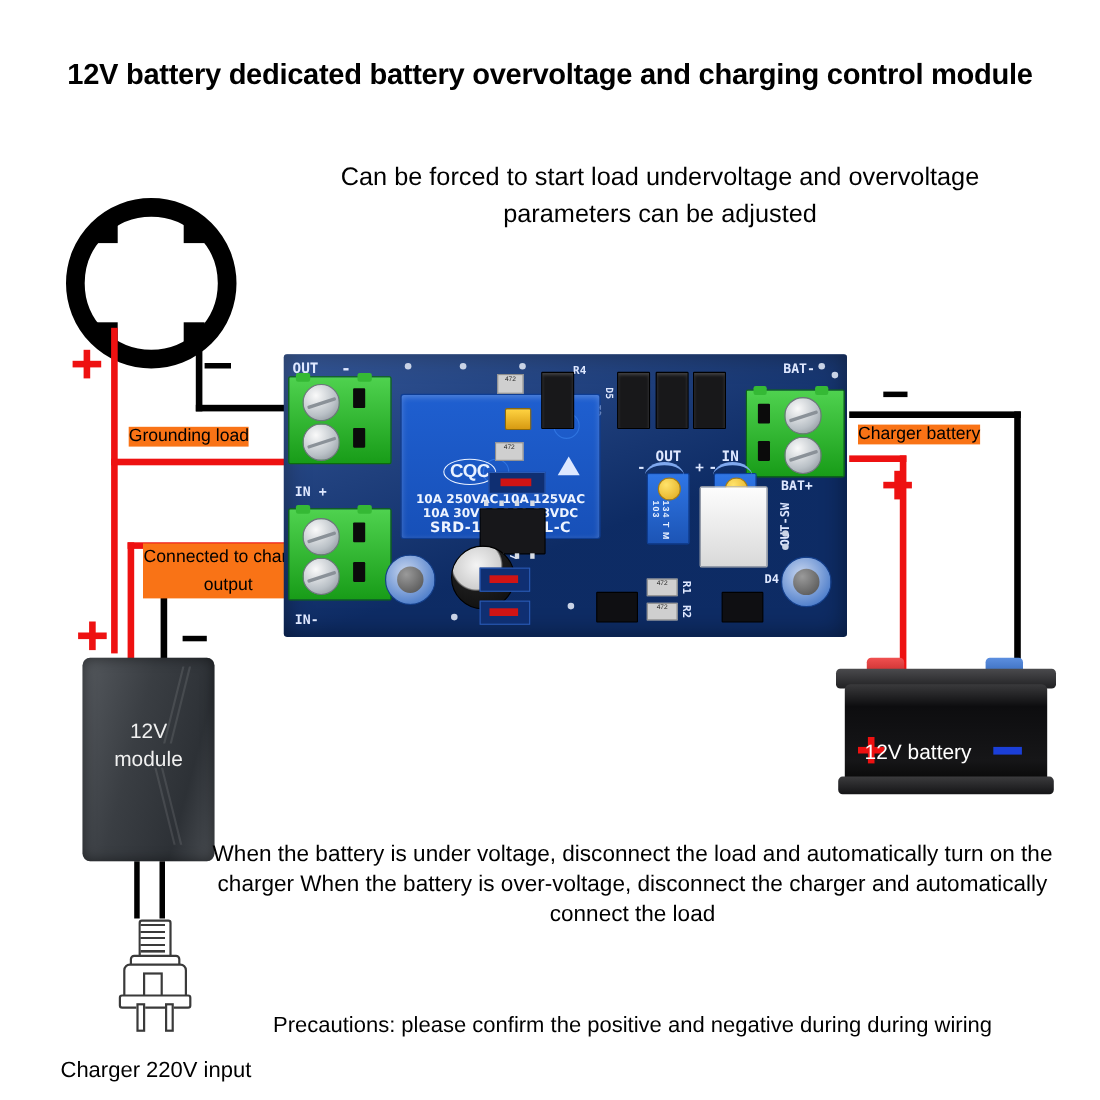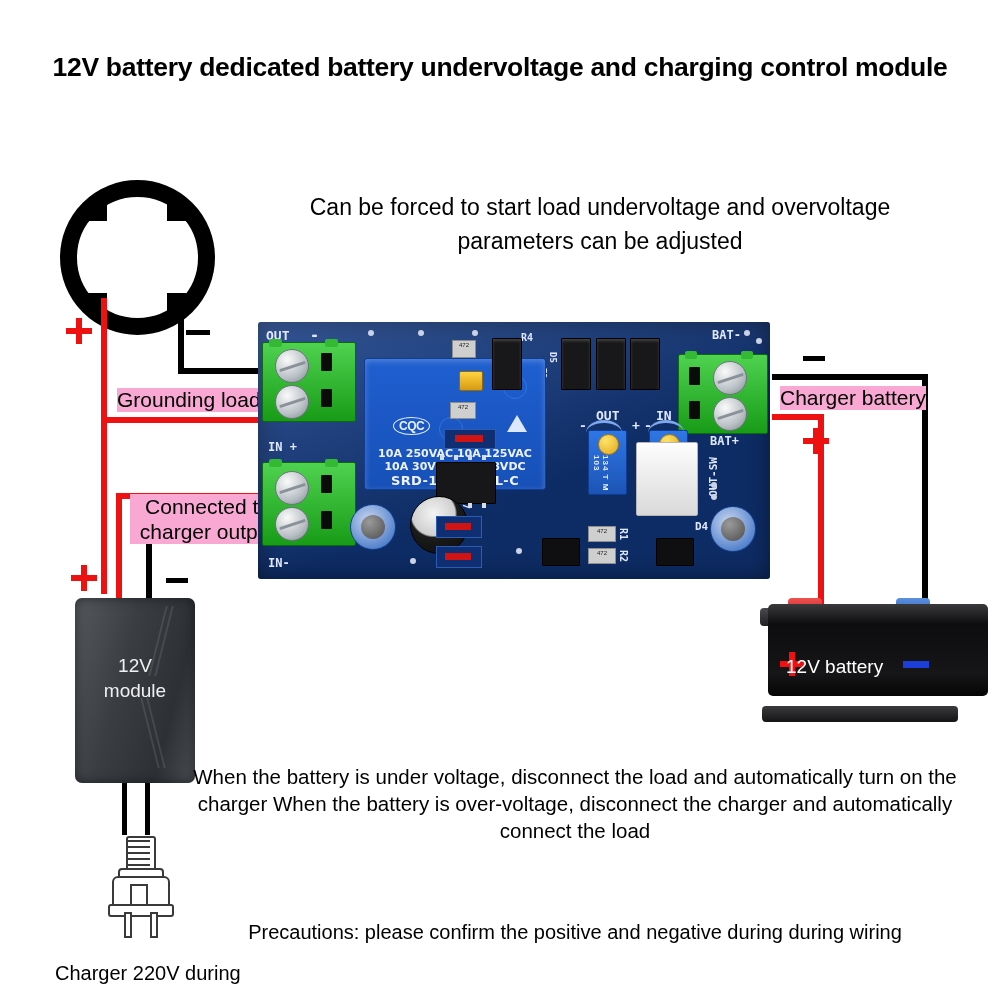--- a/index.html
+++ b/index.html
@@ -5,27 +5,27 @@
   html,body{margin:0;padding:0;background:#ffffff;}
   body{width:1000px;height:1000px;position:relative;overflow:hidden;
        font-family:"Liberation Sans","DejaVu Sans",sans-serif;color:#000;}
   .abs{position:absolute;}
   .ctr{text-align:center;}
 
   
   #title{left:0;top:52px;width:1000px;font-size:26.5px;font-weight:bold;
          letter-spacing:-0.3px;text-align:center;white-space:nowrap;}
   #subtitle{left:300px;top:143px;width:600px;font-size:23px;line-height:34px;
-            text-align:center;margin-top:47px;}
+            text-align:center;}
   #desc{left:180px;top:763px;width:790px;font-size:20.5px;line-height:27px;
         text-align:center;}
   #precaution{left:180px;top:921px;width:790px;font-size:20px;text-align:center;}
   #chargerInput{left:55px;top:962px;font-size:20px;white-space:nowrap;}
 
-  .caption{font-size:21px;white-space:nowrap;background:#f9a8d4;}
+  .caption{font-size:16px;white-space:nowrap;background:#f97316;}
 
   
   .w{position:absolute;}
   .red{background:#ee1111;}
   .blk{background:#000000;}
 
   
   .plus,.minus{position:absolute;}
   .plus i,.plus b{position:absolute;background:#ee1111;display:block;}
   .plus{width:26px;height:26px;}
@@ -60,21 +60,21 @@
                 background:#8a9198;transform:rotate(-18deg);border-radius:1px;}
   .slot{position:absolute;background:#0b0b0b;border-radius:1px;}
   
   #relay{position:absolute;left:106px;top:36px;width:180px;height:130px;
          background:linear-gradient(180deg,#1f5fd0,#1750b8);
          border:1px solid #0e3d93;border-radius:3px;
          box-shadow:inset 0 2px 6px rgba(255,255,255,.25);}
   #relay .rl{position:absolute;width:100%;text-align:center;color:#eef4ff;
              font-weight:bold;font-family:"DejaVu Sans","Liberation Sans",sans-serif;}
   .relCirc{position:absolute;border:1px solid #2f74e0;border-radius:50%;}
-  #cqc{position:absolute;left:28px;top:58px;color:#e9f1ff;font-size:12px;
+  #cqc{position:absolute;left:38px;top:58px;color:#e9f1ff;font-size:17px;
        font-weight:bold;border:1.5px solid #e9f1ff;border-radius:50%;
        padding:1px 5px;letter-spacing:-0.5px;}
   #tri{position:absolute;left:142px;top:56px;width:0;height:0;
        border-left:10px solid transparent;border-right:10px solid transparent;
        border-bottom:17px solid #dde8ff;}
   
   .pot{position:absolute;width:37px;height:63px;
        background:linear-gradient(180deg,#2f76e6,#1c54b5);border:1px solid #0f3f95;
        border-radius:2px;}
   .potKnob{position:absolute;left:9px;top:3px;width:19px;height:19px;border-radius:50%;
@@ -95,21 +95,21 @@
                  border-radius:50%;background:radial-gradient(circle at 35% 30%,#9a9a9a,#4d4d4d);}
   .ic{position:absolute;background:#17171a;border:1px solid #000;border-radius:1px;}
   .icpin{position:absolute;background:#d8dde5;width:4px;height:5px;}
   .mosfet{position:absolute;background:#0f0f12;border:1px solid #000;border-radius:1px;}
   .whitebox{position:absolute;background:linear-gradient(180deg,#fdfdfd,#d9d9d9);
             border:1px solid #b5b5b5;border-radius:2px;}
   .pad{position:absolute;border-radius:50%;background:#c9d3e6;}
 
   
   #battery{left:760px;top:598px;width:200px;height:130px;}
-  #batBody{position:absolute;left:8px;top:6px;width:220px;height:92px;
+  #batBody{position:absolute;left:8px;top:24px;width:184px;height:92px;
            background:linear-gradient(180deg,#3a3a3c,#0d0d0f 22%,#161618 75%,#050505);
            border-radius:5px;}
   #batTop{position:absolute;left:0;top:10px;width:200px;height:18px;
           background:linear-gradient(180deg,#4a4a4d,#202022);border-radius:4px;}
   #batBase{position:absolute;left:2px;top:108px;width:196px;height:16px;
            background:linear-gradient(180deg,#3b3b3d,#141416);border-radius:4px;}
   .post{position:absolute;top:0;width:34px;height:26px;border-radius:4px 4px 2px 2px;}
   #postR{left:28px;background:linear-gradient(180deg,#f05050,#a61212);}
   #postB{left:136px;background:linear-gradient(180deg,#5c8fe0,#1d4f9e);}
   #batLabel{position:absolute;left:18px;top:52px;width:170px;color:#fff;
@@ -126,21 +126,21 @@
   #chargerTxt{position:absolute;left:0;top:55px;width:120px;text-align:center;
               color:#f0f0f0;font-size:19px;line-height:25px;}
   .cline{position:absolute;background:rgba(255,255,255,.10);width:2px;}
   
   #plug{left:110px;top:830px;width:80px;height:100px;}
   .plugPart{position:absolute;border:2px solid #3a3a3a;background:#fff;}
 </style>
 </head>
 <body>
 
-<div class="abs" id="title">12V battery dedicated battery undervoltage and charging control module</div>
+<div class="abs" id="title">12V battery dedicated battery overvoltage and charging control module</div>
 <div class="abs" id="subtitle">Can be forced to start load undervoltage and overvoltage parameters can be adjusted</div>
 
 <div class="abs" id="loadSym">
   <div id="loadRing"></div>
   <div class="notch" style="left:28px;top:22px;"></div>
   <div class="notch" style="left:107px;top:22px;"></div>
   <div class="notch" style="left:28px;top:113px;"></div>
   <div class="notch" style="left:107px;top:113px;"></div>
 </div>
 
@@ -357,13 +357,13 @@
   <div class="plugPart" style="left:8px;top:38px;width:42px;height:10px;border-radius:4px;"></div>
   <div class="plugPart" style="left:2px;top:46px;width:54px;height:32px;border-radius:6px 6px 3px 3px;"></div>
   <div class="plugPart" style="left:20px;top:54px;width:14px;height:20px;"></div>
   <div class="plugPart" style="left:-2px;top:74px;width:62px;height:9px;border-radius:3px;"></div>
   <div class="plugPart" style="left:14px;top:82px;width:4px;height:22px;"></div>
   <div class="plugPart" style="left:40px;top:82px;width:4px;height:22px;"></div>
 </div>
 
 <div class="abs" id="desc">When the battery is under voltage, disconnect the load and automatically turn on the charger When the battery is over-voltage, disconnect the charger and automatically connect the load</div>
 <div class="abs" id="precaution">Precautions: please confirm the positive and negative during during wiring</div>
-<div class="abs" id="chargerInput">Charger 220V during</div>
+<div class="abs" id="chargerInput">Charger 220V input</div>
 
 </body></html>

